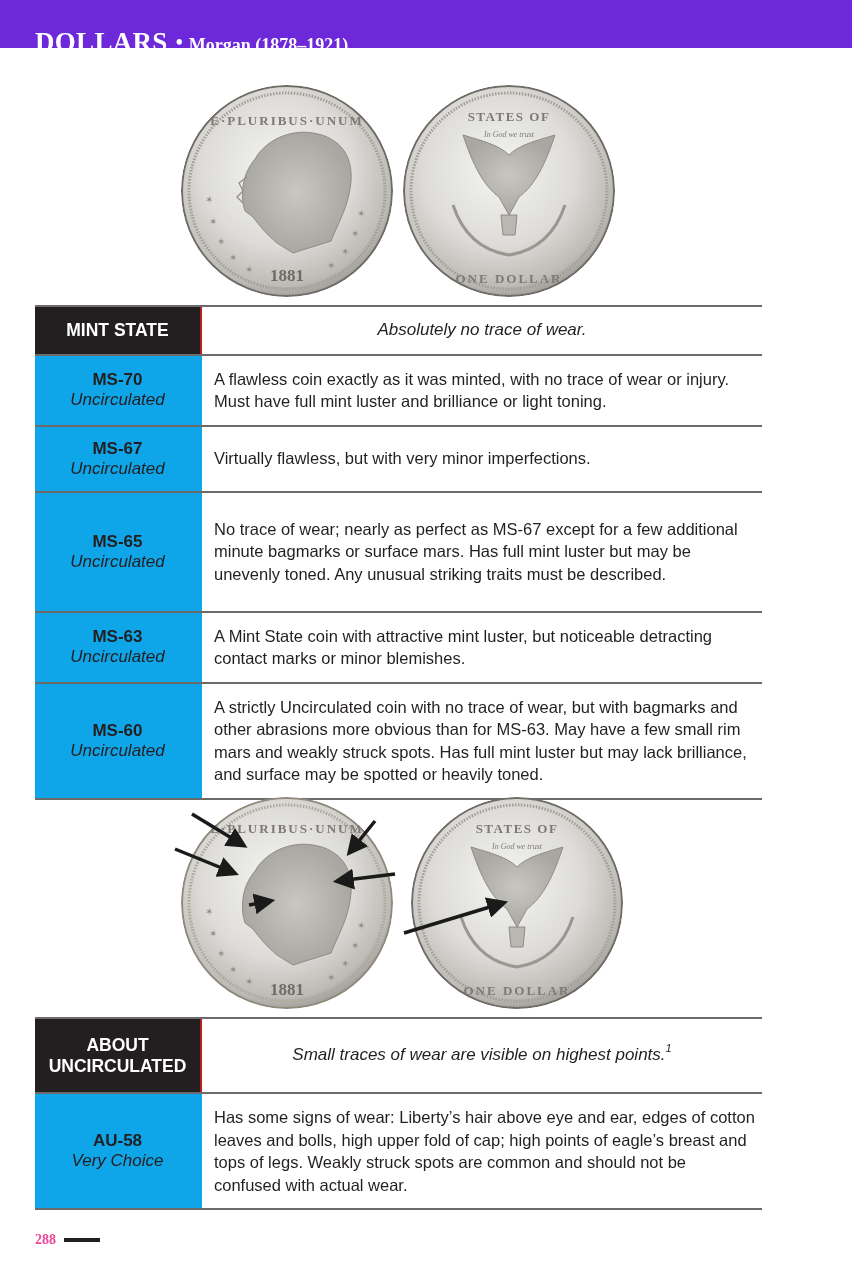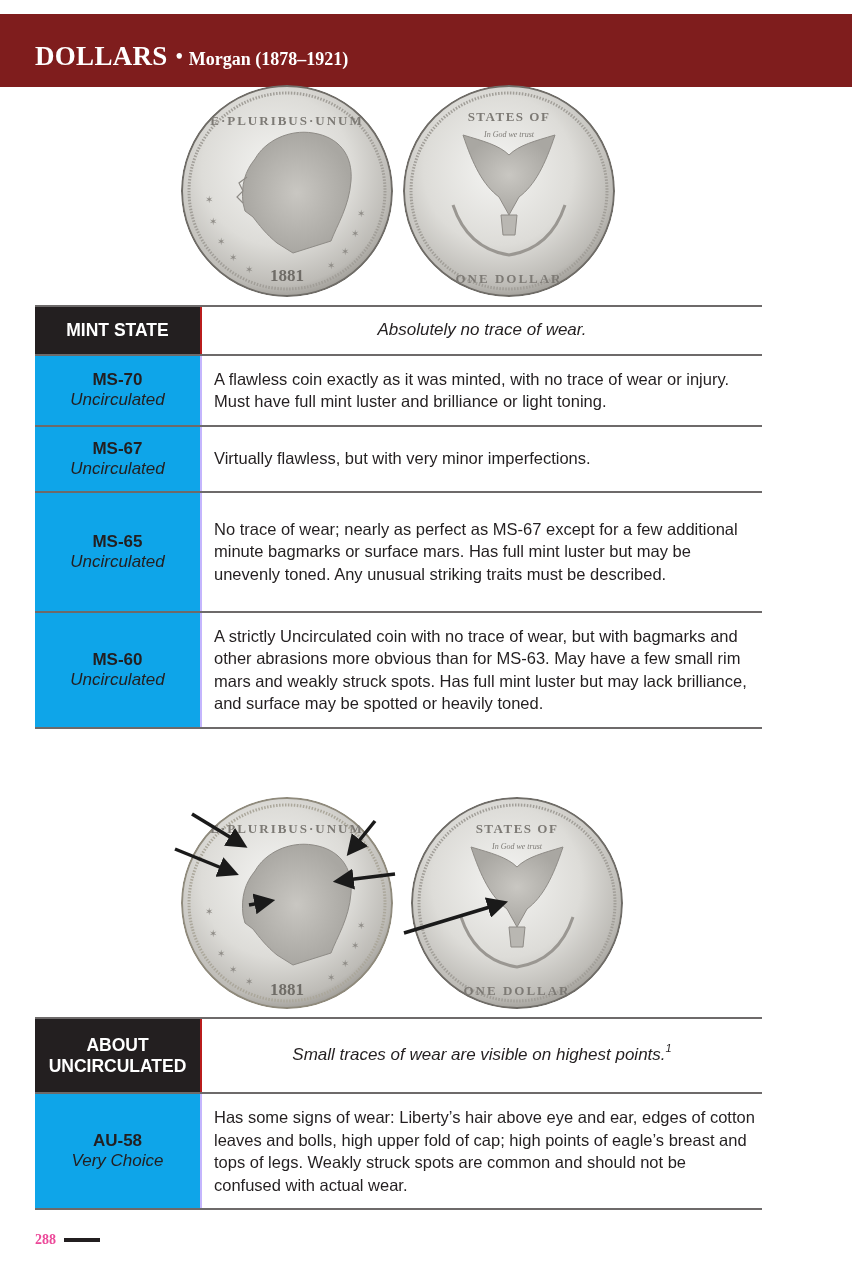--- a/index.html
+++ b/index.html
@@ -3,22 +3,22 @@
 <meta charset="utf-8">
 <style>
   html, body { margin: 0; padding: 0; }
   body {
     width: 852px; height: 1280px; position: relative; overflow: hidden;
     background: #ffffff;
     font-family: "Liberation Sans", sans-serif;
     color: #231f20;
   }
   .header-band {
-    position: absolute; left: 0; top: 14px; width: 852px; height: 73px;
-    background: #7f1d1d;
+    position: absolute; left: 0; top: 0; width: 852px; height: 48px;
+    background: #6d28d9;
   }
   .header-title {
     position: absolute; left: 35px; top: 27px;
     font-family: "Liberation Serif", serif; color: #ffffff;
     white-space: nowrap;
   }
   .header-title .main { font-size: 27px; font-weight: bold; letter-spacing: 0.3px; }
   .header-title .bullet { font-size: 20px; font-weight: bold; margin: 0 6px 0 8px; position: relative; top: -2px; }
   .header-title .sub { font-size: 18px; font-weight: bold; }
 
@@ -47,21 +47,21 @@
     border-left: 2px solid #b91c1c;
     text-align: center;
   }
   td.grade-cell {
     background: #0ea5e9; text-align: center;
   }
   td.grade-cell .code { font-weight: bold; display: block; line-height: 20px; font-size: 17px; }
   td.grade-cell .name { font-style: italic; display: block; line-height: 20px; font-size: 17px; }
   td.desc-cell {
     padding-left: 12px !important; padding-right: 6px !important;
-    border-left: 2px solid #c4b5fd;
+    border-left: 2px solid #0ea5e9;
     margin-top: 12px;
   }
   sup.fn { font-size: 11px; line-height: 0; position: relative; top: -2px; }
 
   .folio {
     position: absolute; left: 35px; top: 1232px;
     font-family: "Liberation Serif", serif; font-size: 14px; font-weight: bold; color: #ec4899;
   }
   .folio-rule {
     position: absolute; left: 64px; top: 1238px; width: 36px; height: 4px; background: #231f20;
@@ -154,20 +154,27 @@
     </td>
     <td class="desc-cell">Virtually flawless, but with very minor imperfections.</td>
   </tr>
   <tr style="height:120px;">
     <td class="grade-cell">
       <span class="code">MS-65</span>
       <span class="name">Uncirculated</span>
     </td>
     <td class="desc-cell">No trace of wear; nearly as perfect as MS-67 except for a few additional minute bagmarks or surface mars. Has full mint luster but may be unevenly toned. Any unusual striking traits must be described.</td>
   </tr>
+  <tr style="height:60px;">
+    <td class="grade-cell">
+      <span class="code">MS-63</span>
+      <span class="name">Uncirculated</span>
+    </td>
+    <td class="desc-cell">A Mint State coin with attractive mint luster, but noticeable detracting contact marks or minor blemishes.</td>
+  </tr>
   <tr style="height:105px;">
     <td class="grade-cell">
       <span class="code">MS-60</span>
       <span class="name">Uncirculated</span>
     </td>
     <td class="desc-cell">A strictly Uncirculated coin with no trace of wear, but with bagmarks and other abrasions more obvious than for MS-63. May have a few small rim mars and weakly struck spots. Has full mint luster but may lack brilliance, and surface may be spotted or heavily toned.</td>
   </tr>
 </tbody>
   </table>
 

